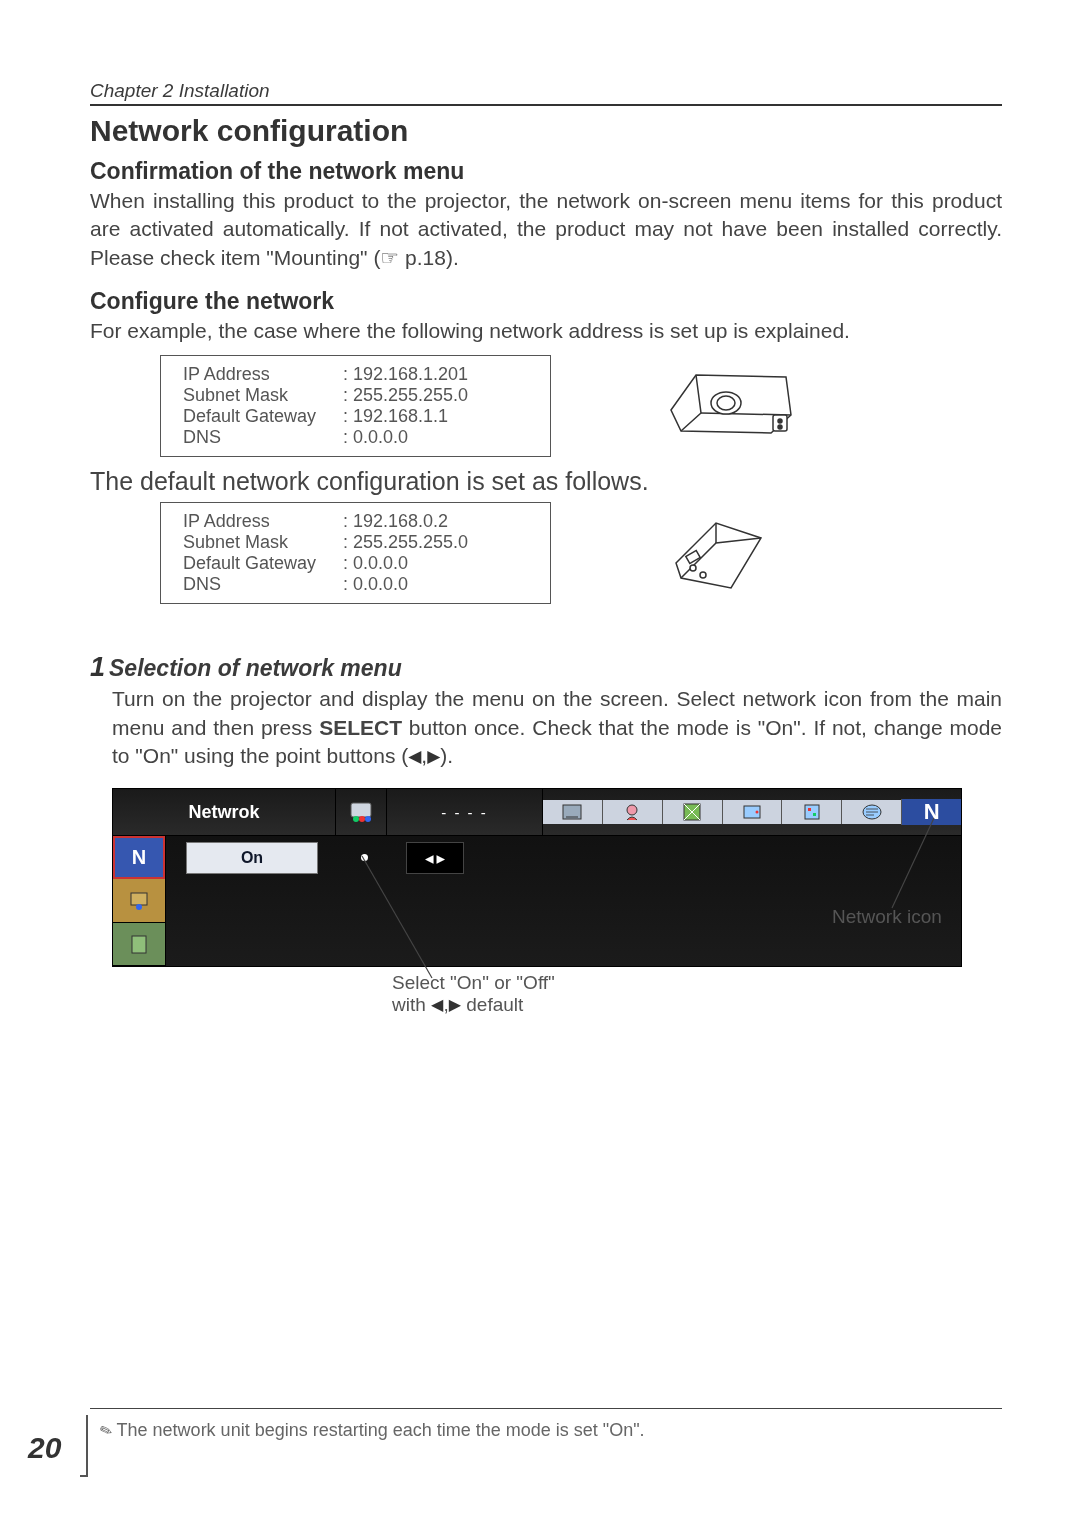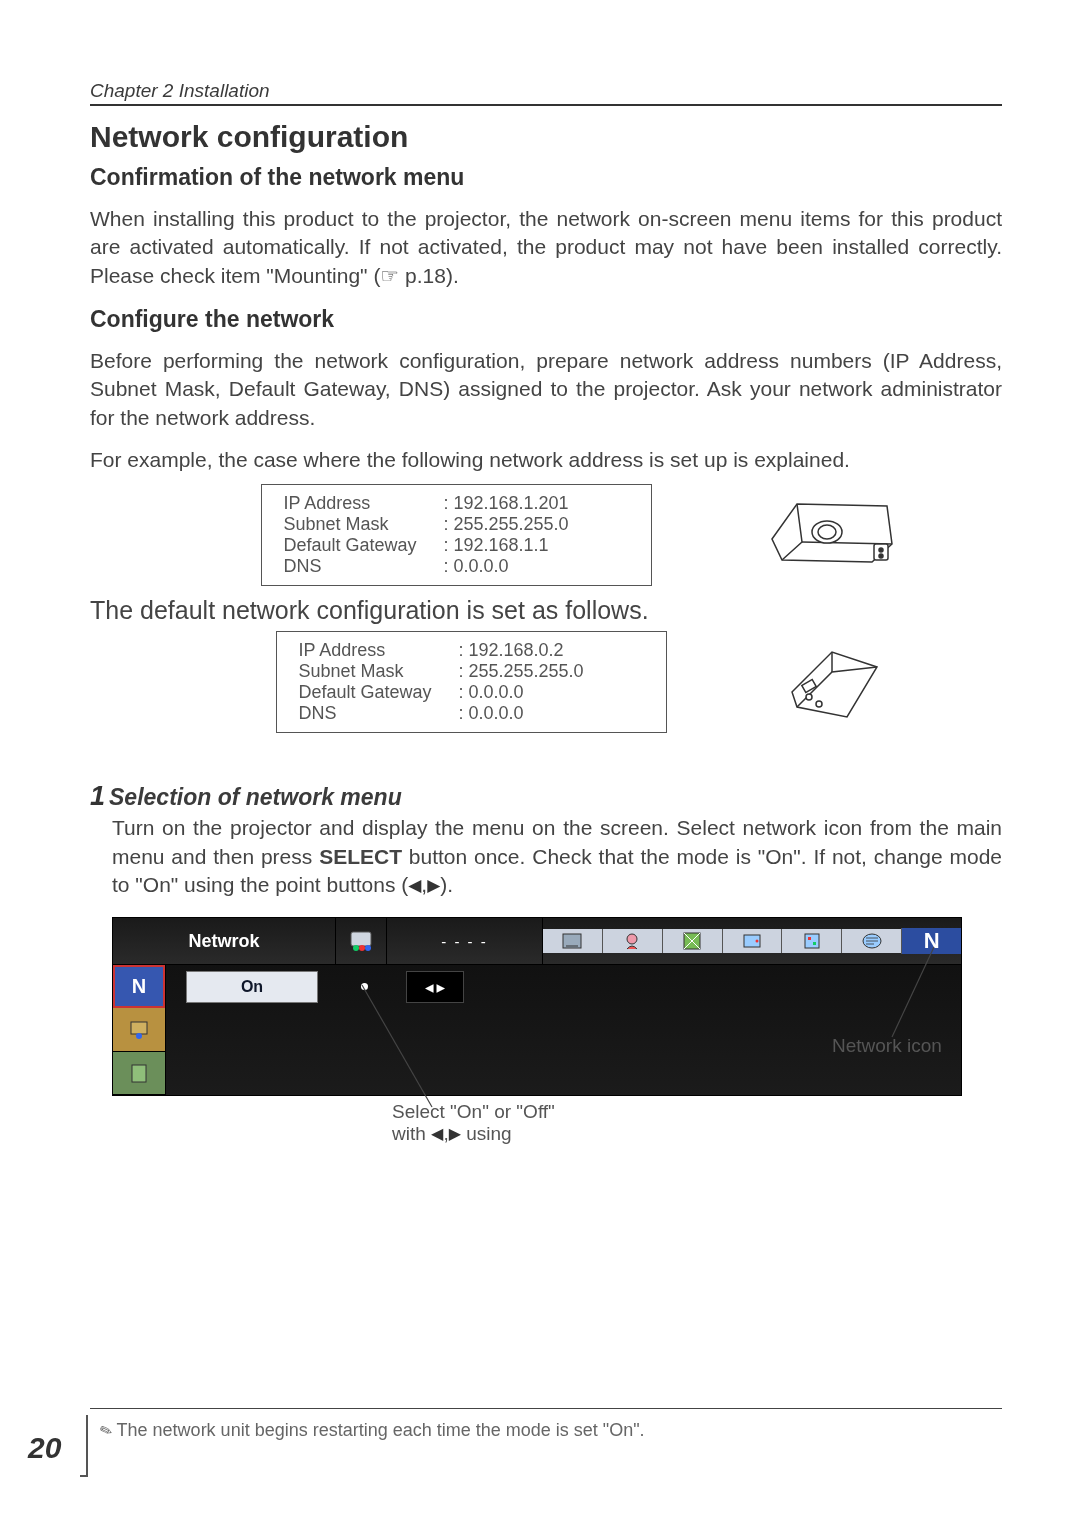--- a/index.html
+++ b/index.html
@@ -17,48 +17,47 @@
   .page {
     padding: 80px 78px 0 90px;
     box-sizing: border-box;
   }
   .chapter-header {
     font-style: italic;
     font-size: 19px;
     font-weight: 500;
     padding-bottom: 2px;
     border-bottom: 2px solid #333;
-    margin-bottom: 14px;
+    margin-bottom: 8px;
     color: #3b3b3b;
   }
   .section-title {
     font-size: 30px;
     font-weight: 700;
     color: #333;
     margin: 0 0 10px 0;
   }
   .subsection {
     font-size: 23px;
     font-weight: 700;
     margin: 8px 0 2px 0;
     color: #333;
   }
   .body-text {
     font-size: 21px;
     line-height: 1.35;
     text-align: justify;
     color: #444;
-    margin: 14px 0 16px 0;
+    margin: 2px 0 16px 0;
   }
   .net-row {
     display: flex;
     align-items: flex-start;
     gap: 110px;
     margin: 6px 0 10px 0;
-    justify-content: center;
   }
   .net-table {
     border: 1.5px solid #555;
     padding: 8px 22px 8px 22px;
     font-size: 18px;
     color: #555;
     width: 345px;
     margin-left: 70px;
   }
   .net-table .row {
@@ -257,21 +256,20 @@
 
 <div class="page">
   <div class="chapter-header">Chapter 2 Installation</div>
 
   <h1 class="section-title">Network configuration</h1>
 
   <div class="subsection">Confirmation of the network menu</div>
   <p class="body-text">When installing this product to the projector, the network on-screen menu items for this product are activated automatically. If not activated, the product may not have been installed correctly. Please check item "Mounting" (☞ p.18).</p>
 
   <div class="subsection">Configure the network</div>
-  <p class="body-text" style="margin-bottom:2px;">Before performing the network configuration, prepare network address numbers (IP Address, Subnet Mask, Default Gateway, DNS) assigned to the projector. Ask your network administrator for the network address.</p>
   <p class="body-text" style="text-align:left; margin-bottom:10px;">For example, the case where the following network address is set up is explained.</p>
 
   <div class="net-row">
     <div class="net-table">
       <div class="row">
           <span class="label">IP Address</span>
           <span class="val">192.168.1.201</span>
         </div>
       <div class="row">
           <span class="label">Subnet Mask</span>
@@ -418,21 +416,21 @@
       </div>
     </div>
 
     <svg style="position:absolute;left:0;top:0;width:850px;height:260px;pointer-events:none;">
       <line class="callout-line" x1="250" y1="68" x2="320" y2="190"></line>
       <line class="callout-line" x1="822" y1="30" x2="780" y2="120"></line>
     </svg>
 
     <div class="annot" style="left:280px; top:184px;">
       <div>Select "On" or "Off"</div>
-      <div><span>with </span><span class="tri">◀</span>,<span class="tri">▶</span><span> using</span></div>
+      <div><span>with </span><span class="tri">◀</span>,<span class="tri">▶</span><span> default</span></div>
     </div>
     <div class="annot" style="left:720px; top:118px;">Network icon</div>
   </div>
 </div>
 
 <div class="footer-rule"></div>
 <div class="footnote">
   <span class="pencil">✎</span><span>The network unit begins restarting each time the mode is set "On".</span>
 </div>
 <div class="page-num">20</div>

